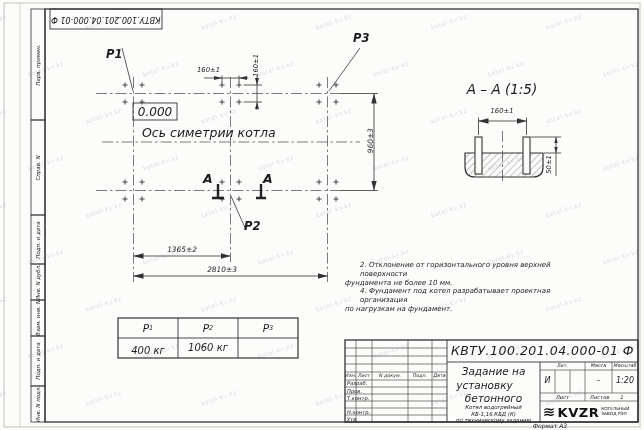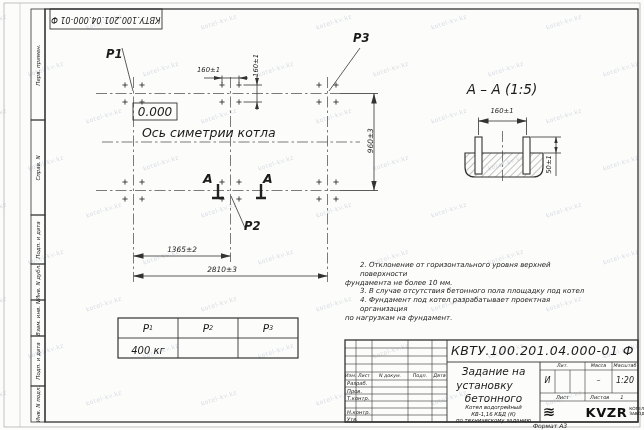--- a/index.html
+++ b/index.html
@@ -19,21 +19,21 @@
   .vbox span{position:absolute;left:50%;top:50%;transform:translate(-50%,-50%) rotate(-90deg);
              white-space:nowrap;font-size:5.5px;font-style:italic;color:#1b1b1b;}
   .vbox{position:absolute;width:14px;}
   .tbh{font-size:4.8px;font-style:italic;color:#1b1b1b;position:absolute;text-align:center;line-height:1;}
   .tbr{font-size:5.2px;font-style:italic;color:#1b1b1b;position:absolute;line-height:1;}
   .wm{position:absolute;font-size:6px;letter-spacing:.5px;color:#b9c2cf;opacity:.55;
       transform:rotate(-18deg);white-space:nowrap;font-style:normal;}
   sub{font-size:6.5px;}
   .logo-row{position:absolute;display:flex;align-items:center;gap:2px;}
   .logo-mark{font-size:15px;font-weight:bold;color:#111;line-height:1;transform:scaleY(.85);}
-  .logo-word{font-size:13px;font-weight:bold;color:#111;letter-spacing:.5px;line-height:1;margin-left:28px;}
+  .logo-word{font-size:13px;font-weight:bold;color:#111;letter-spacing:.5px;line-height:1;}
   .logo-sub{font-size:4.3px;color:#111;line-height:1.15;font-style:normal;}
 </style>
 </head>
 <body>
 
 <div id="sheet">
 
   <div id="wm-layer">
       <span class="wm" style="left: -30px; top: 18px;">kotel-kv.kz</span>
       <span class="wm" style="left: 85px; top: 18px;">kotel-kv.kz</span>
@@ -234,38 +234,38 @@
   <span class="txt dimL c" style="left:192px;top:266px;width:60px;">2810±3</span>
   <span class="txt dimL c rot" style="left:352px;top:137px;width:38px;">960±3</span>
 
   <span class="txt c" style="left:462px;top:83px;width:80px;font-size:13.5px;">А – А (1:5)</span>
   <span class="txt dim c" style="left:486px;top:108px;width:32px;">160±1</span>
   <span class="txt dim c rot" style="left:536px;top:161px;width:26px;">50±1</span>
 
   <div style="position:absolute;left:345px;top:261px;width:250px;">
     <div class="note-line ind">2. Отклонение от горизонтального уровня верхней поверхности</div>
     <div class="note-line">фундамента не более 10 мм.</div>
-    <div class="note-line ind">3. В случае отсутствия бетонного пола площадку под котел</div>
     <div class="note-line ind">4. Фундамент под котел разрабатывает проектная организация</div>
     <div class="note-line">по нагрузкам на фундамент.</div>
   </div>
 
   <div class="txt flexc" style="left:118px;top:318px;width:60px;height:20px;font-size:10.5px;">
     <span>P</span>
       <sub>1</sub>
   </div>
   <div class="txt flexc" style="left:178px;top:318px;width:60px;height:20px;font-size:10.5px;">
     <span>P</span>
       <sub>2</sub>
   </div>
   <div class="txt flexc" style="left:238px;top:318px;width:60px;height:20px;font-size:10.5px;">
     <span>P</span>
       <sub>3</sub>
   </div>
   <div class="txt flexc" style="left:118px;top:338px;width:60px;height:26px;font-size:10px;">400 кг</div>
+  <div class="txt flexc" style="left:178px;top:338px;width:60px;height:20px;font-size:10px;">1060 кг</div>
 
   <div class="txt flexc" style="left:447px;top:340px;width:191px;height:22px;font-size:12.5px;letter-spacing:.5px;">КВТУ.100.201.04.000-01 Ф</div>
 
   <span class="tbh" style="left:345px;top:373.5px;width:11px;">Изм.</span>
   <span class="tbh" style="left:356px;top:373.5px;width:16px;">Лист</span>
   <span class="tbh" style="left:372px;top:373.5px;width:36px;">N докум.</span>
   <span class="tbh" style="left:408px;top:373.5px;width:24px;">Подп.</span>
   <span class="tbh" style="left:432px;top:373.5px;width:15px;">Дата</span>
 
   <span class="tbr" style="left:347px;top:381px;">Разраб.</span>

